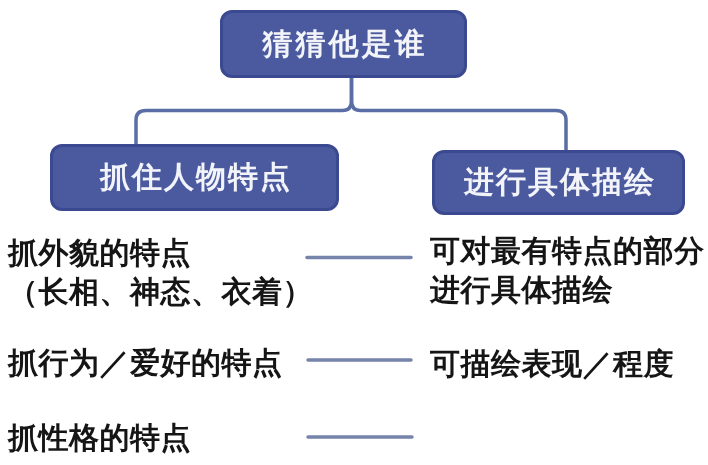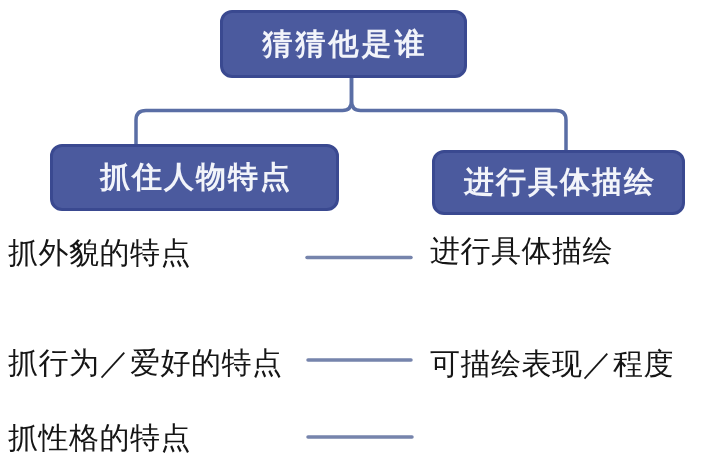--- a/index.html
+++ b/index.html
@@ -38,21 +38,21 @@
     white-space: nowrap;
     text-indent: 3px; 
   }
   .node-root   { left: 220px; top: 10px;  width: 247px; height: 68px; }
   .node-left   { left: 10px;  top: 144px; width: 289px; height: 67px; letter-spacing: 2px; margin-left: 40px; }
   .node-right  { left: 432px; top: 150px; width: 253px; height: 65px; letter-spacing: 2px; }
   .item {
     position: absolute;
     color: #151515;
     font-size: 30px;
-    font-weight: 400;
+    font-weight: 700;
     letter-spacing: 0.5px;
     line-height: 39px;
     white-space: nowrap;
   }
   .item-l1 { left: 8px;   top: 233px; }
   .item-l2 { left: 8px;   top: 343px; }
   .item-l3 { left: 8px;   top: 418px; }
   .item-r1 { left: 430px; top: 231px; }
   .item-r2 { left: 430px; top: 344px; }
   .item-r3 { left: 430px; top: 420px; }
@@ -77,31 +77,33 @@
   <div class="node node-left">
     <span>抓住人物特点</span>
   </div>
 
   <div class="node node-right">
     <span>进行具体描绘</span>
   </div>
 
   <div class="item item-l1">
     <div>抓外貌的特点</div>
+    <div>（长相、神态、衣着）</div>
   </div>
 
   <div class="item item-l3">
     <div>抓性格的特点</div>
   </div>
 
   <div class="item item-l2">
     <div>抓行为／爱好的特点</div>
   </div>
 
   <div class="item item-r1">
+    <div>可对最有特点的部分</div>
     <div>进行具体描绘</div>
   </div>
 
   <div class="item item-r2">
     <div>可描绘表现／程度</div>
   </div>
 
 
 </div>
 

